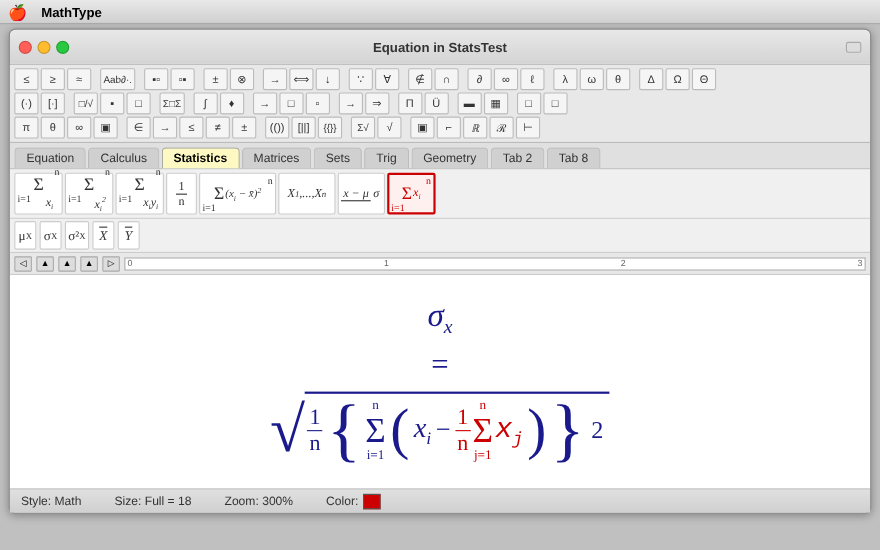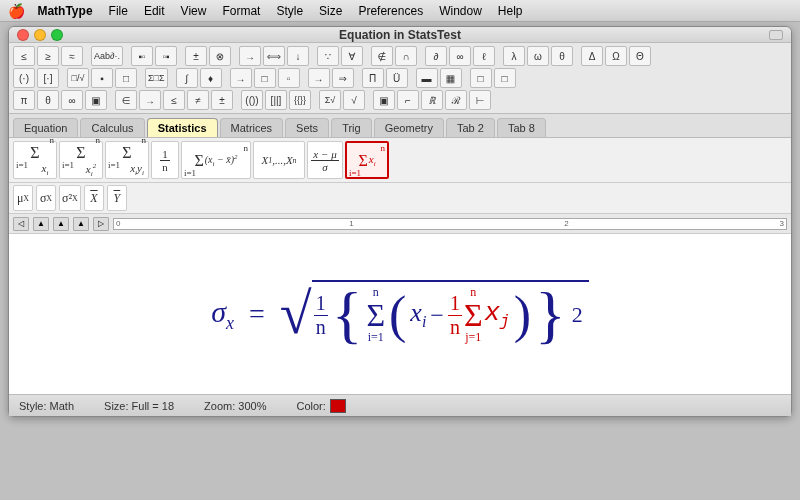--- a/index.html
+++ b/index.html
@@ -46,21 +46,21 @@
       margin: 4px 8px;
       background: #f0f0f0;
       border: 1px solid #888;
       border-radius: 6px;
       box-shadow: 0 2px 8px rgba(0,0,0,0.3);
     }
 
     
     .titlebar {
       background: linear-gradient(to bottom, #e8e8e8, #d4d4d4);
-      height: 16px;
+      height: 32px;
       border-radius: 6px 6px 0 0;
       display: flex;
       align-items: center;
       justify-content: center;
       position: relative;
       border-bottom: 1px solid #bbb;
     }
     .window-controls {
       position: absolute;
       left: 8px;
@@ -250,20 +250,21 @@
     }
 
     
     .math-display {
       font-family: 'Times New Roman', Times, serif;
       font-size: 28px;
       color: #1a1a8c;
       display: flex;
       align-items: center;
       gap: 8px;
+      flex-direction: column;
     }
     .math-red { color: #cc0000; }
     .math-blue { color: #1a1a8c; }
     .frac {
       display: inline-flex;
       flex-direction: column;
       align-items: center;
       vertical-align: middle;
       font-size: 22px;
     }
@@ -302,31 +303,20 @@
       font-size: 52px;
       line-height: 0.9;
     }
   </style>
 </head>
 <body>
 
 <div class="menubar">
   <span class="menubar-apple">🍎</span>
   <span class="menubar-appname">MathType</span>
-  <div class="menubar-items">
-    <span class="menubar-item">File</span>
-    <span class="menubar-item">Edit</span>
-    <span class="menubar-item">View</span>
-    <span class="menubar-item">Format</span>
-    <span class="menubar-item">Style</span>
-    <span class="menubar-item">Size</span>
-    <span class="menubar-item">Preferences</span>
-    <span class="menubar-item">Window</span>
-    <span class="menubar-item">Help</span>
-  </div>
 </div>
 
 <div class="window">
 
   <div class="titlebar">
     <div class="window-controls">
       <div class="win-btn win-close"></div>
       <div class="win-btn win-min"></div>
       <div class="win-btn win-max"></div>
     </div>
@@ -472,21 +462,21 @@
         <div style="font-size:16px; line-height:1">Σ</div>
         <div style="font-size:10px; font-style:italic">(x<sub style="font-size:7px">i</sub> − x̄)<sup style="font-size:7px">2</sup></div>
       </div>
       <div style="font-size:9px; align-self:flex-start; line-height:1">i=1</div>
     </div>
 
     <div class="sym-btn" style="font-family: serif; font-style:italic; min-width:52px; height:38px; font-size:11px;">
       X<sub style="font-size:8px">1</sub>,...,X<sub style="font-size:8px">n</sub>
     </div>
 
-    <div class="sym-btn" style="flex-direction:column; font-family: serif; min-width:36px; height:38px; font-size:11px;">
+    <div class="sym-btn" style="flex-direction:row; font-family: serif; min-width:36px; height:38px; font-size:11px;">
       <div style="border-bottom:1px solid #333; padding:0 2px; font-style:italic">x − μ</div>
       <div style="padding:0 2px; font-style:italic">σ</div>
     </div>
 
     <div class="sym-btn selected-red" style="flex-direction:column; font-family: serif; min-width:44px; height:38px; font-size:11px; color:#cc0000;">
       <div style="font-size:9px; align-self:flex-end">n</div>
       <div style="display:flex; align-items:center;">
         <div style="font-size:16px; line-height:1">Σ</div>
         <div style="font-size:11px; font-style:italic; margin-left:1px">x<sub style="font-size:7px">i</sub></div>
       </div>

